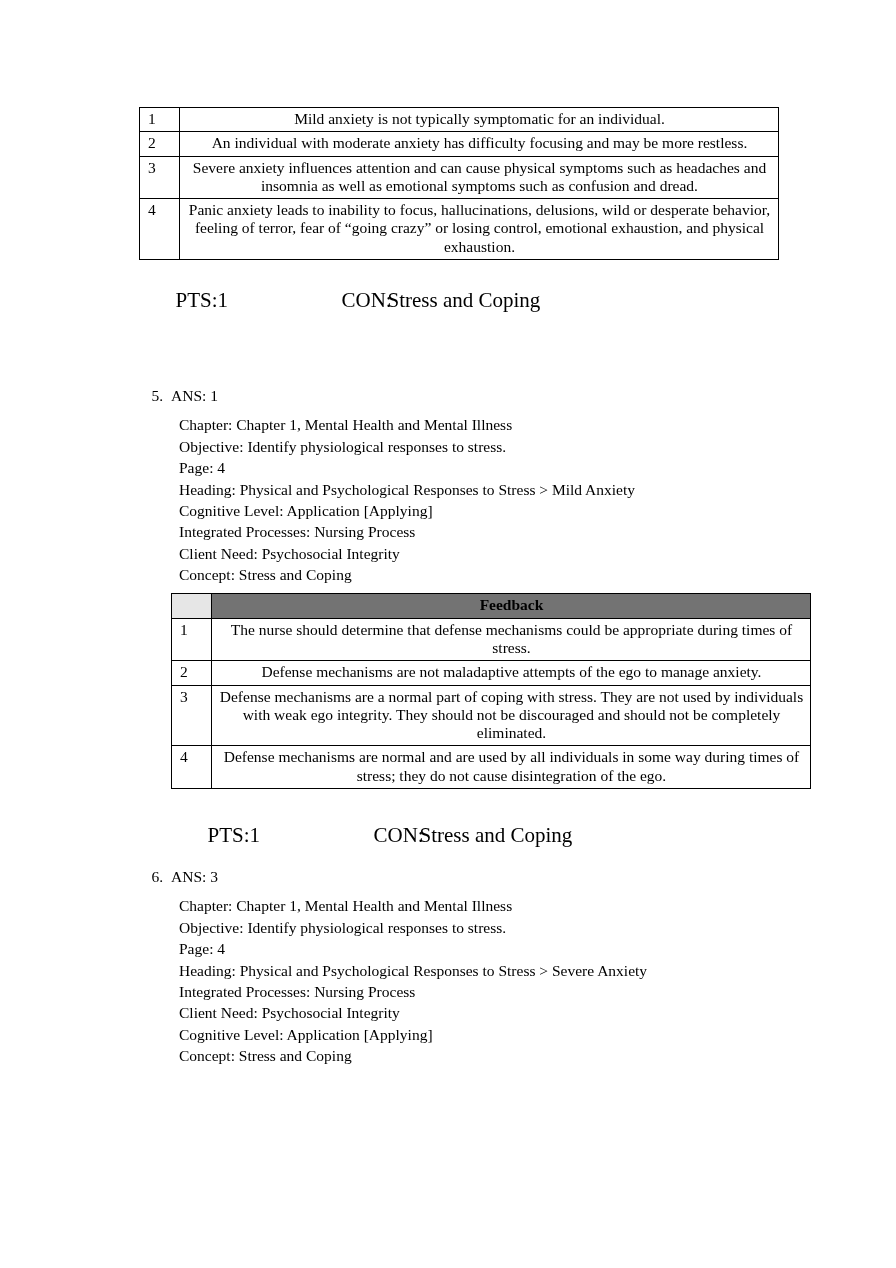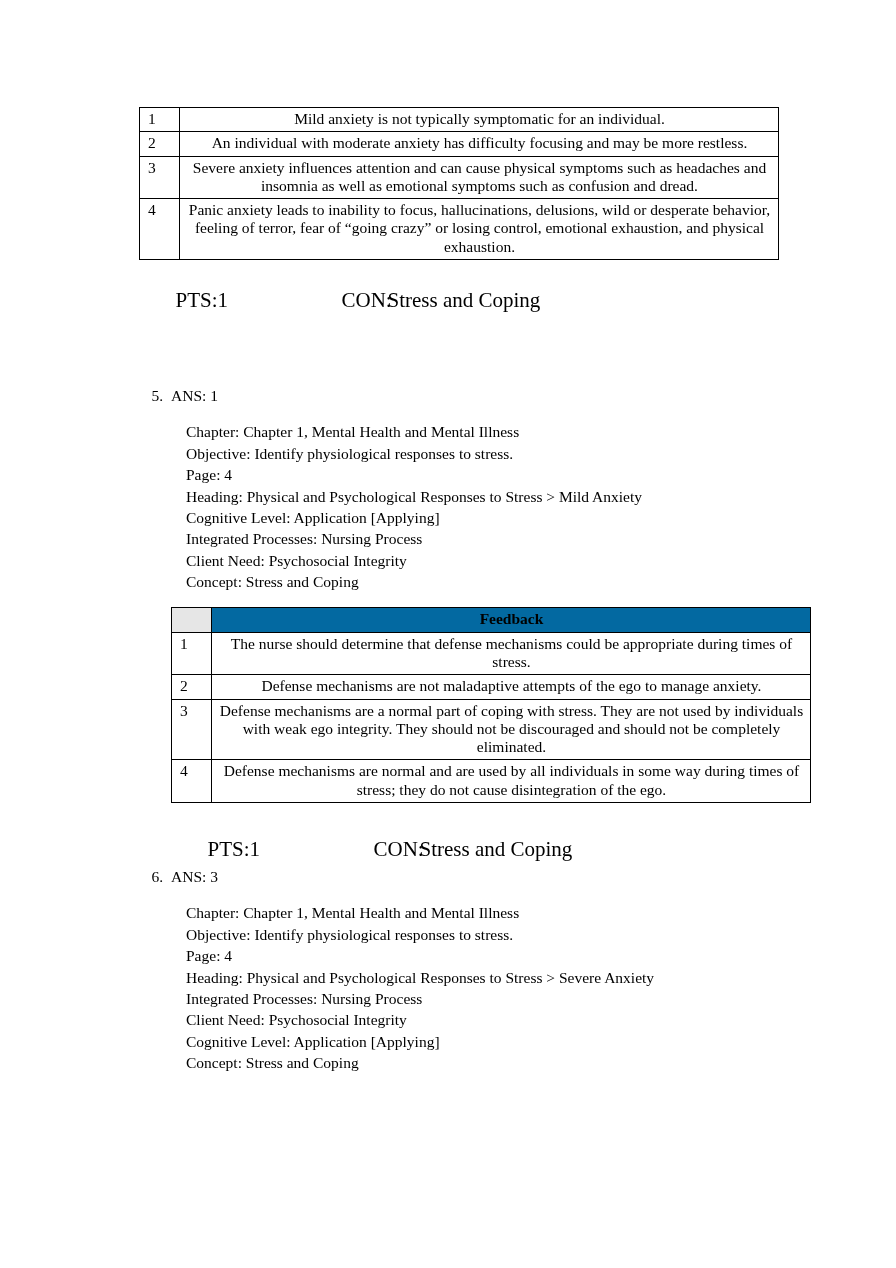--- a/index.html
+++ b/index.html
@@ -35,21 +35,21 @@
     padding: 2px 5px 3px 6px;
     font-weight: normal;
     text-align: center;
   }
   .fb-table td.num {
     width: 26px;
     text-align: left;
     padding-left: 8px;
   }
   .fb-table tr.header td {
-    background: #0369a1;
+    background: #737373;
     font-weight: bold;
   }
   .fb-table tr.header td.num {
     background: #e6e6e6;
   }
 
   
   .pts-line {
     font-size: 21px;
     margin-top: 3px;
@@ -71,21 +71,21 @@
     top: 0;
     width: 24px;
     text-align: right;
   }
   .qline { white-space: nowrap; }
 
   .block1 { position: absolute; left: 139px; top: 107px; }
   .block2 { position: absolute; left: 171px; top: 385px; }
   .block3 { position: absolute; left: 171px; top: 866px; }
 
-  .meta-list { margin: 15px; padding: 0; }
+  .meta-list { margin: 8px; padding: 0; }
 </style>
 </head>
 <body>
 
 <div class="page">
 
   <div class="block1">
     <table class="fb-table">
       <tbody>
           <tr>

